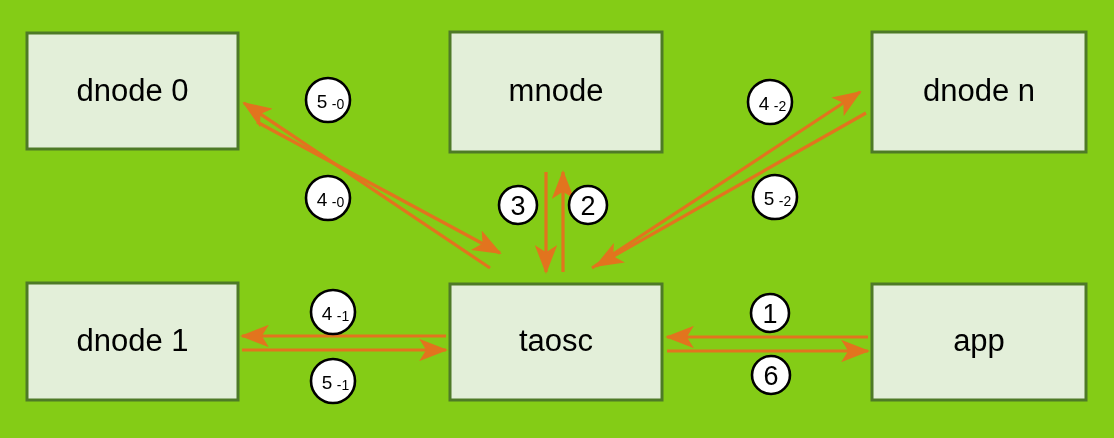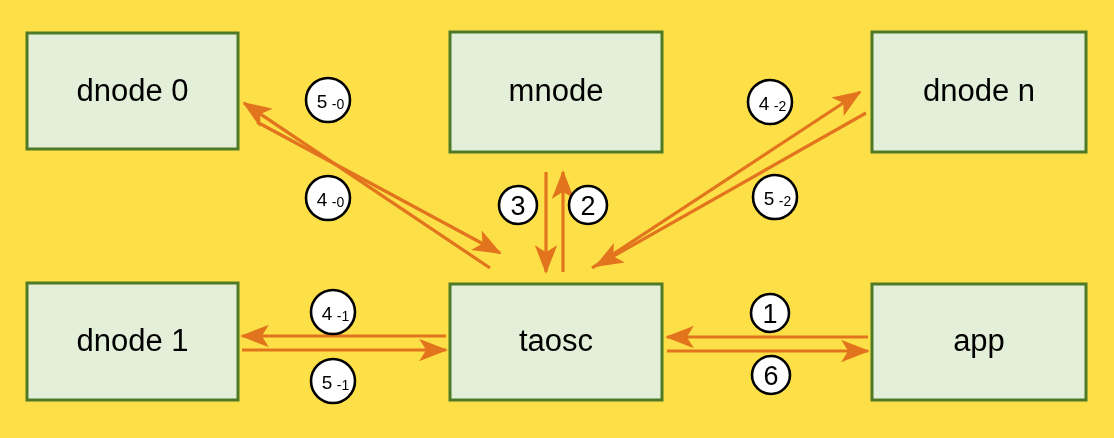--- a/index.html
+++ b/index.html
@@ -7,21 +7,21 @@
     padding: 0;
     background: #ffffff;
   }
   body {
     font-family: "Liberation Sans", sans-serif;
   }
   #diagram-root {
     position: relative;
     width: 1114px;
     height: 438px;
-    background: #fde047;
+    background: #84cc16;
     overflow: hidden;
   }
   svg.diagram-canvas {
     display: block;
     width: 1114px;
     height: 438px;
   }
   .node-box-rect {
     fill: #e3efd9;
     stroke: #4e7a27;

